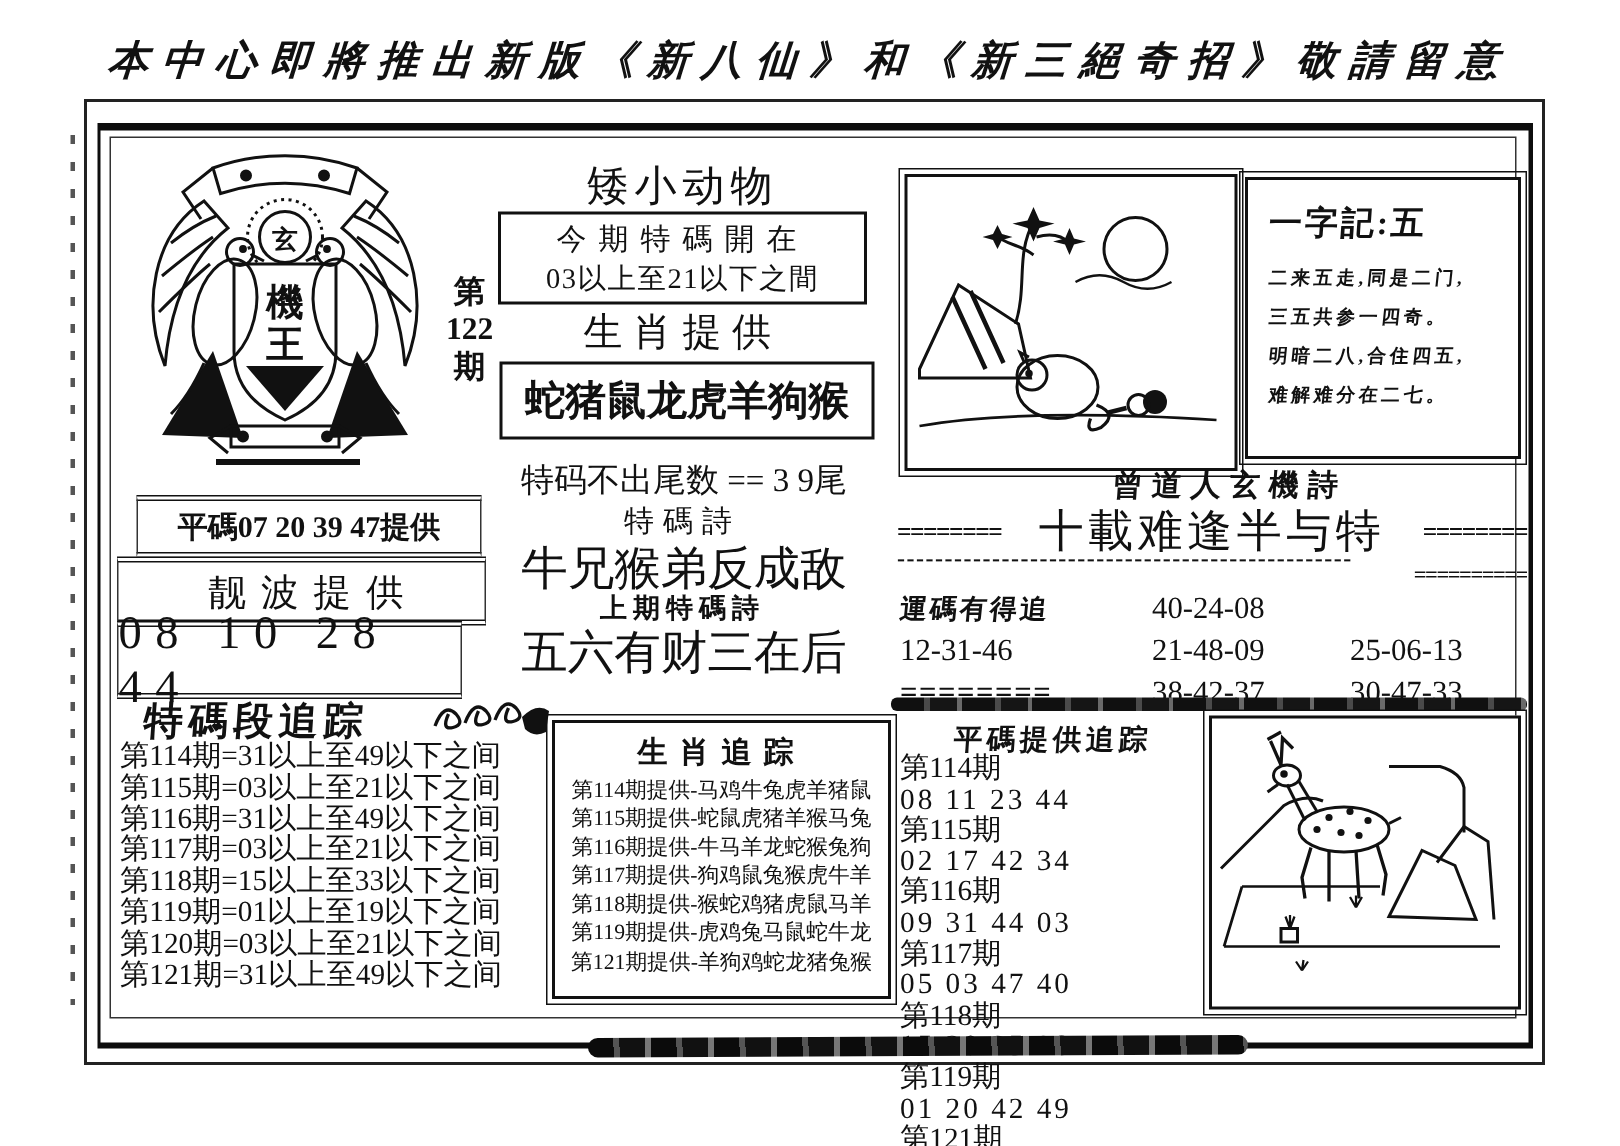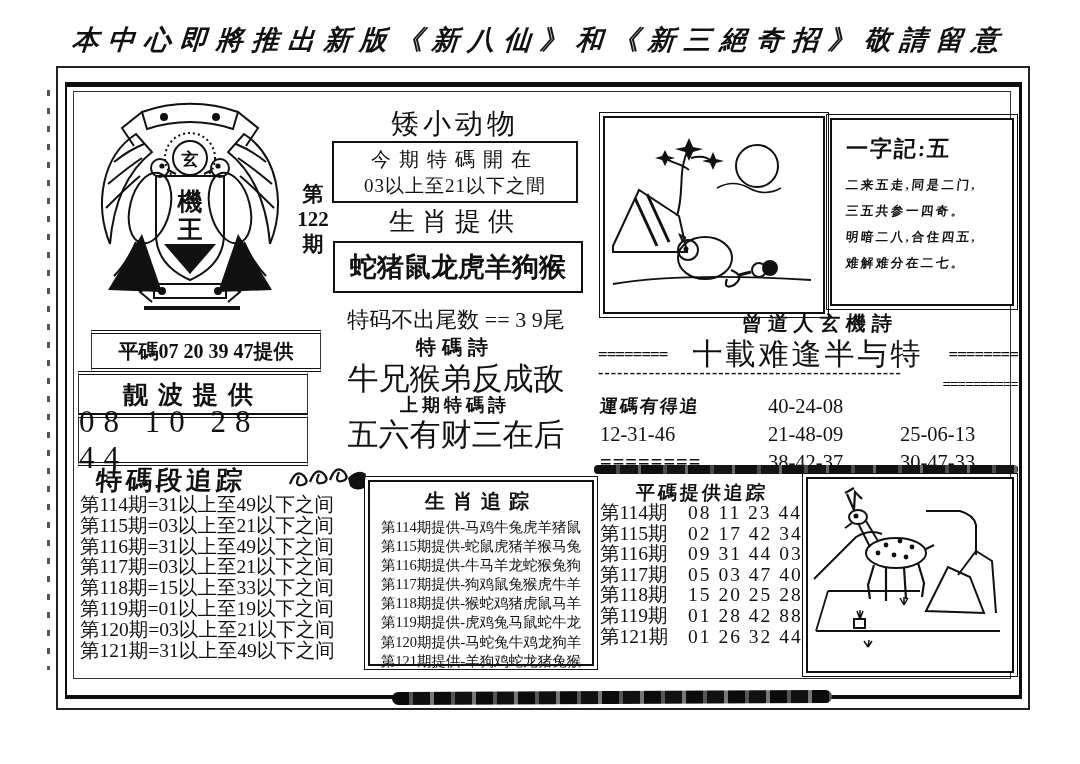--- a/index.html
+++ b/index.html
@@ -33,37 +33,37 @@
   
   .emblem{left:84px;top:92px;}
   .issue{left:295px;top:182px;width:36px;display:flex;flex-direction:column;align-items:center;
     font-size:21px;font-weight:bold;line-height:25px;}
   .scroll-box{
     border-top:4px double #111;border-bottom:4px double #111;
     border-left:1px solid #333;border-right:1px solid #333;
     display:flex;align-items:center;justify-content:center;background:#fff;
   }
   .pingma-bar{left:78px;top:330px;width:228px;height:34px;font-size:20px;font-weight:bold;margin-left:13px;}
-  .liangbo-bar{left:78px;top:371px;width:228px;height:38px;font-size:25px;font-weight:bold;letter-spacing:10px;}
+  .liangbo-bar{left:78px;top:371px;width:228px;height:38px;font-size:25px;font-weight:normal;letter-spacing:10px;padding-left:16px;}
   .lbnum-bar{left:78px;top:414px;width:228px;height:44px;font-size:31px;letter-spacing:9px;}
   .rng-title{left:96px;top:463px;font-size:26px;letter-spacing:4px;}
   .rng-orn{left:288px;top:460px;}
   .rng-list{left:80px;top:495px;width:290px;font-size:19.5px;line-height:20.8px;}
 
   
   .c-head{left:330px;top:105px;width:250px;font-size:28px;letter-spacing:4px;}
   .c-box1{left:332px;top:141px;width:242px;height:58px;border:2px solid #111;
     display:flex;flex-direction:column;justify-content:center;text-align:center;}
   .c-box1 .l1{font-size:20px;letter-spacing:8px;}
   .c-box1 .l2{font-size:19px;letter-spacing:1px;}
   .c-sheng{left:330px;top:204px;width:250px;font-size:26px;letter-spacing:7px;}
   .c-box2{left:333px;top:241px;width:246px;height:48px;border:2px solid #111;
     display:flex;align-items:center;justify-content:center;font-size:27px;font-weight:bold;}
   .c-tail{left:322px;top:305px;width:268px;font-size:22px;}
-  .c-plabel{left:330px;top:334px;width:250px;font-size:20px;font-weight:bold;letter-spacing:6px;}
+  .c-plabel{left:330px;top:334px;width:250px;font-size:20px;font-weight:normal;letter-spacing:6px;}
   .c-poem{left:318px;top:358px;width:276px;font-size:31px;}
   .c-lplabel{left:330px;top:393px;width:250px;font-size:18px;font-weight:bold;letter-spacing:4px;}
   .c-lpoem{left:318px;top:414px;width:276px;font-size:31px;}
   .zt-box{left:368px;top:480px;width:226px;height:186px;border:2px solid #111;outline:1px solid #111;outline-offset:3px;background:#fff;padding-top:6px;box-sizing:border-box;}
   .zt-title{text-align:center;font-size:20px;font-weight:bold;letter-spacing:8px;margin-bottom:3px;}
   .zt-row{text-align:center;font-size:14.5px;line-height:19.1px;white-space:nowrap;}
 
   
   .pic-box{border:2px solid #111;outline:1px solid #111;outline-offset:3px;background:#fff;}
   .scene{left:603px;top:116px;width:218px;height:194px;}
@@ -80,21 +80,21 @@
   .tyq-row{display:flex;line-height:28px;}
   .tyq-row .c1{width:168px;}
   .tyq-row .c2{width:132px;}
   .tyq-row .c3{width:118px;}
   .tyq-row .word{font-size:18px;font-weight:bold;transform:skewX(-6deg);letter-spacing:2px;}
   .tyq-sep{left:594px;top:465px;width:424px;height:9px;
     background:repeating-linear-gradient(90deg,#101010 0 22px,#4a4a4a 22px 26px,#151515 26px 44px,#6a6a6a 44px 47px);
     border-radius:4px;}
   .pmt-title{left:602px;top:480px;width:200px;text-align:center;font-size:19px;letter-spacing:3px;}
   .pmt-list{left:600px;top:503px;width:205px;font-size:19.5px;}
-  .pm-row{display:flex;line-height:20.6px;}
+  .pm-row{display:flex;line-height:20.6px;flex-direction:column;}
   .pm-issue{width:88px;}
   .pm-nums{letter-spacing:2px;}
   .deer{left:806px;top:477px;width:204px;height:192px;}
 
   svg{display:block;}
 </style>
 </head>
 <body>
 
 <div class="page">
@@ -209,21 +209,20 @@
   <div class="abs c-lpoem ctr">五六有财三在后</div>
 
   <div class="abs zt-box">
     <div class="zt-title">生肖追踪</div>
     <div class="zt-row">第114期提供-马鸡牛兔虎羊猪鼠</div>
     <div class="zt-row">第115期提供-蛇鼠虎猪羊猴马兔</div>
     <div class="zt-row">第116期提供-牛马羊龙蛇猴兔狗</div>
     <div class="zt-row">第117期提供-狗鸡鼠兔猴虎牛羊</div>
     <div class="zt-row">第118期提供-猴蛇鸡猪虎鼠马羊</div>
     <div class="zt-row">第119期提供-虎鸡兔马鼠蛇牛龙</div>
-    <div class="zt-row">第120期提供-马蛇兔牛鸡龙狗羊</div>
     <div class="zt-row">第121期提供-羊狗鸡蛇龙猪兔猴</div>
   </div>
 
   <div class="abs pic-box scene">
     <svg width="214" height="190" viewBox="0 0 214 190" fill="none" stroke="#111" stroke-width="2">
       <circle cx="152" cy="48" r="21"></circle>
       <path d="M112,70 q16,-9 32,0 q16,9 32,0" stroke-width="1.6"></path>
       <path d="M8,128 L34,72 L74,98 L82,134 L8,134 Z"></path>
       <path d="M30,80 L52,128 M42,76 L64,124" stroke-width="3"></path>
       <path d="M72,98 C80,72 72,52 84,30 M84,52 C74,44 66,46 58,38 M86,40 q14,-4 22,4"></path>
@@ -296,21 +295,21 @@
     <div class="pm-row">
       <span class="pm-issue">第117期</span>
       <span class="pm-nums">05 03 47 40</span>
     </div>
     <div class="pm-row">
       <span class="pm-issue">第118期</span>
       <span class="pm-nums">15 20 25 28</span>
     </div>
     <div class="pm-row">
       <span class="pm-issue">第119期</span>
-      <span class="pm-nums">01 28 42 88</span>
+      <span class="pm-nums">01 20 42 49</span>
     </div>
     <div class="pm-row">
       <span class="pm-issue">第121期</span>
       <span class="pm-nums">01 26 32 44</span>
     </div>
   </div>
 
   <div class="abs pic-box deer">
     <svg width="200" height="188" viewBox="0 0 200 188" fill="none" stroke="#111" stroke-width="2">
       <path d="M6,100 L48,58 Q62,50 74,55"></path>

